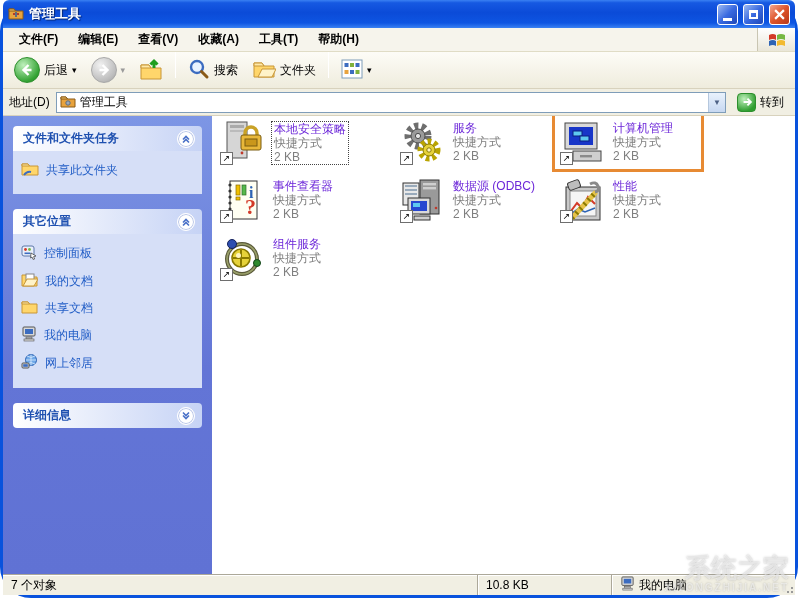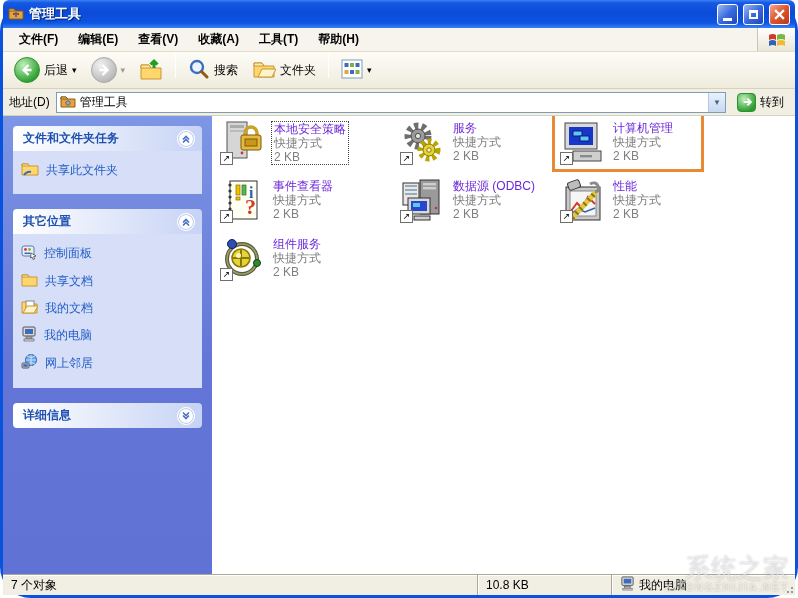--- a/index.html
+++ b/index.html
@@ -99,21 +99,21 @@
   .grip { width:14px; position:relative; }
   .grip::after { content:""; position:absolute; right:2px; bottom:2px; width:9px; height:9px;
     background:
       radial-gradient(circle at 8px 8px,#9a9a9a 1.2px,transparent 1.4px),
       radial-gradient(circle at 8px 4px,#9a9a9a 1.2px,transparent 1.4px),
       radial-gradient(circle at 4px 8px,#9a9a9a 1.2px,transparent 1.4px); }
 
   
   .watermark { position:absolute; right:6px; bottom:2px; text-align:right; pointer-events:none;
     color:rgba(255,255,255,0.55); z-index:9; }
-  .wm-1 { font-size:26px; font-weight:normal; text-shadow:0 0 2px rgba(120,120,120,0.5); }
+  .wm-1 { font-size:26px; font-weight:bold; text-shadow:0 0 2px rgba(120,120,120,0.5); }
   .wm-2 { font-size:10px; letter-spacing:2px; font-weight:bold; margin-top:-4px;
     text-shadow:0 0 2px rgba(120,120,120,0.5); }
 </style>
 </head>
 <body>
 
 <div class="window">
 
   <div class="titlebar">
     <span>
@@ -290,34 +290,34 @@
                 <rect x="3.5" y="8.5" width="6" height="1.6" fill="#3C6CC0"></rect>
                 <path d="M10 9 L15 12 L12.6 12.6 L13.6 15 L12 15.4 L11 13 L9.6 14 Z" fill="#fff" stroke="#333" stroke-width="0.7"></path>
               </svg>
             </span>
             <span class="lbl">控制面板</span>
           </div>
           <div class="side-link">
             <span>
               <svg width="17" height="15" viewBox="0 0 17 15">
                 <path d="M1 3 h6 l1.5 2 H16 v9 H1 z" fill="#FFD66B" stroke="#C89636"></path>
-                <path d="M1 3 h6 l1.5 2 H1 z" fill="#FFE9A8" stroke="#C89636"></path>
+                <rect x="5" y="2" width="8" height="7" fill="#fff" stroke="#888"></rect>
+                <path d="M2 14 L6 7 H17 L13 14 Z" fill="#FFF3C9" stroke="#C89636"></path>
               </svg>
             </span>
-            <span class="lbl">共享文档</span>
+            <span class="lbl">我的文档</span>
           </div>
           <div class="side-link">
             <span>
               <svg width="17" height="15" viewBox="0 0 17 15">
                 <path d="M1 3 h6 l1.5 2 H16 v9 H1 z" fill="#FFD66B" stroke="#C89636"></path>
-                <rect x="5" y="2" width="8" height="7" fill="#fff" stroke="#888"></rect>
-                <path d="M2 14 L6 7 H17 L13 14 Z" fill="#FFF3C9" stroke="#C89636"></path>
+                <path d="M1 3 h6 l1.5 2 H1 z" fill="#FFE9A8" stroke="#C89636"></path>
               </svg>
             </span>
-            <span class="lbl">我的文档</span>
+            <span class="lbl">共享文档</span>
           </div>
           <div class="side-link">
             <span>
               <svg width="16" height="16" viewBox="0 0 16 16">
                 <rect x="2" y="1" width="12" height="9" rx="1" fill="#D9D9D9" stroke="#555"></rect>
                 <rect x="4" y="3" width="8" height="5" fill="#3C6CC0"></rect>
                 <rect x="5" y="11" width="6" height="2" fill="#bbb" stroke="#555" stroke-width="0.6"></rect>
                 <rect x="3" y="13" width="10" height="2" fill="#D9D9D9" stroke="#555" stroke-width="0.6"></rect>
               </svg>
             </span>

